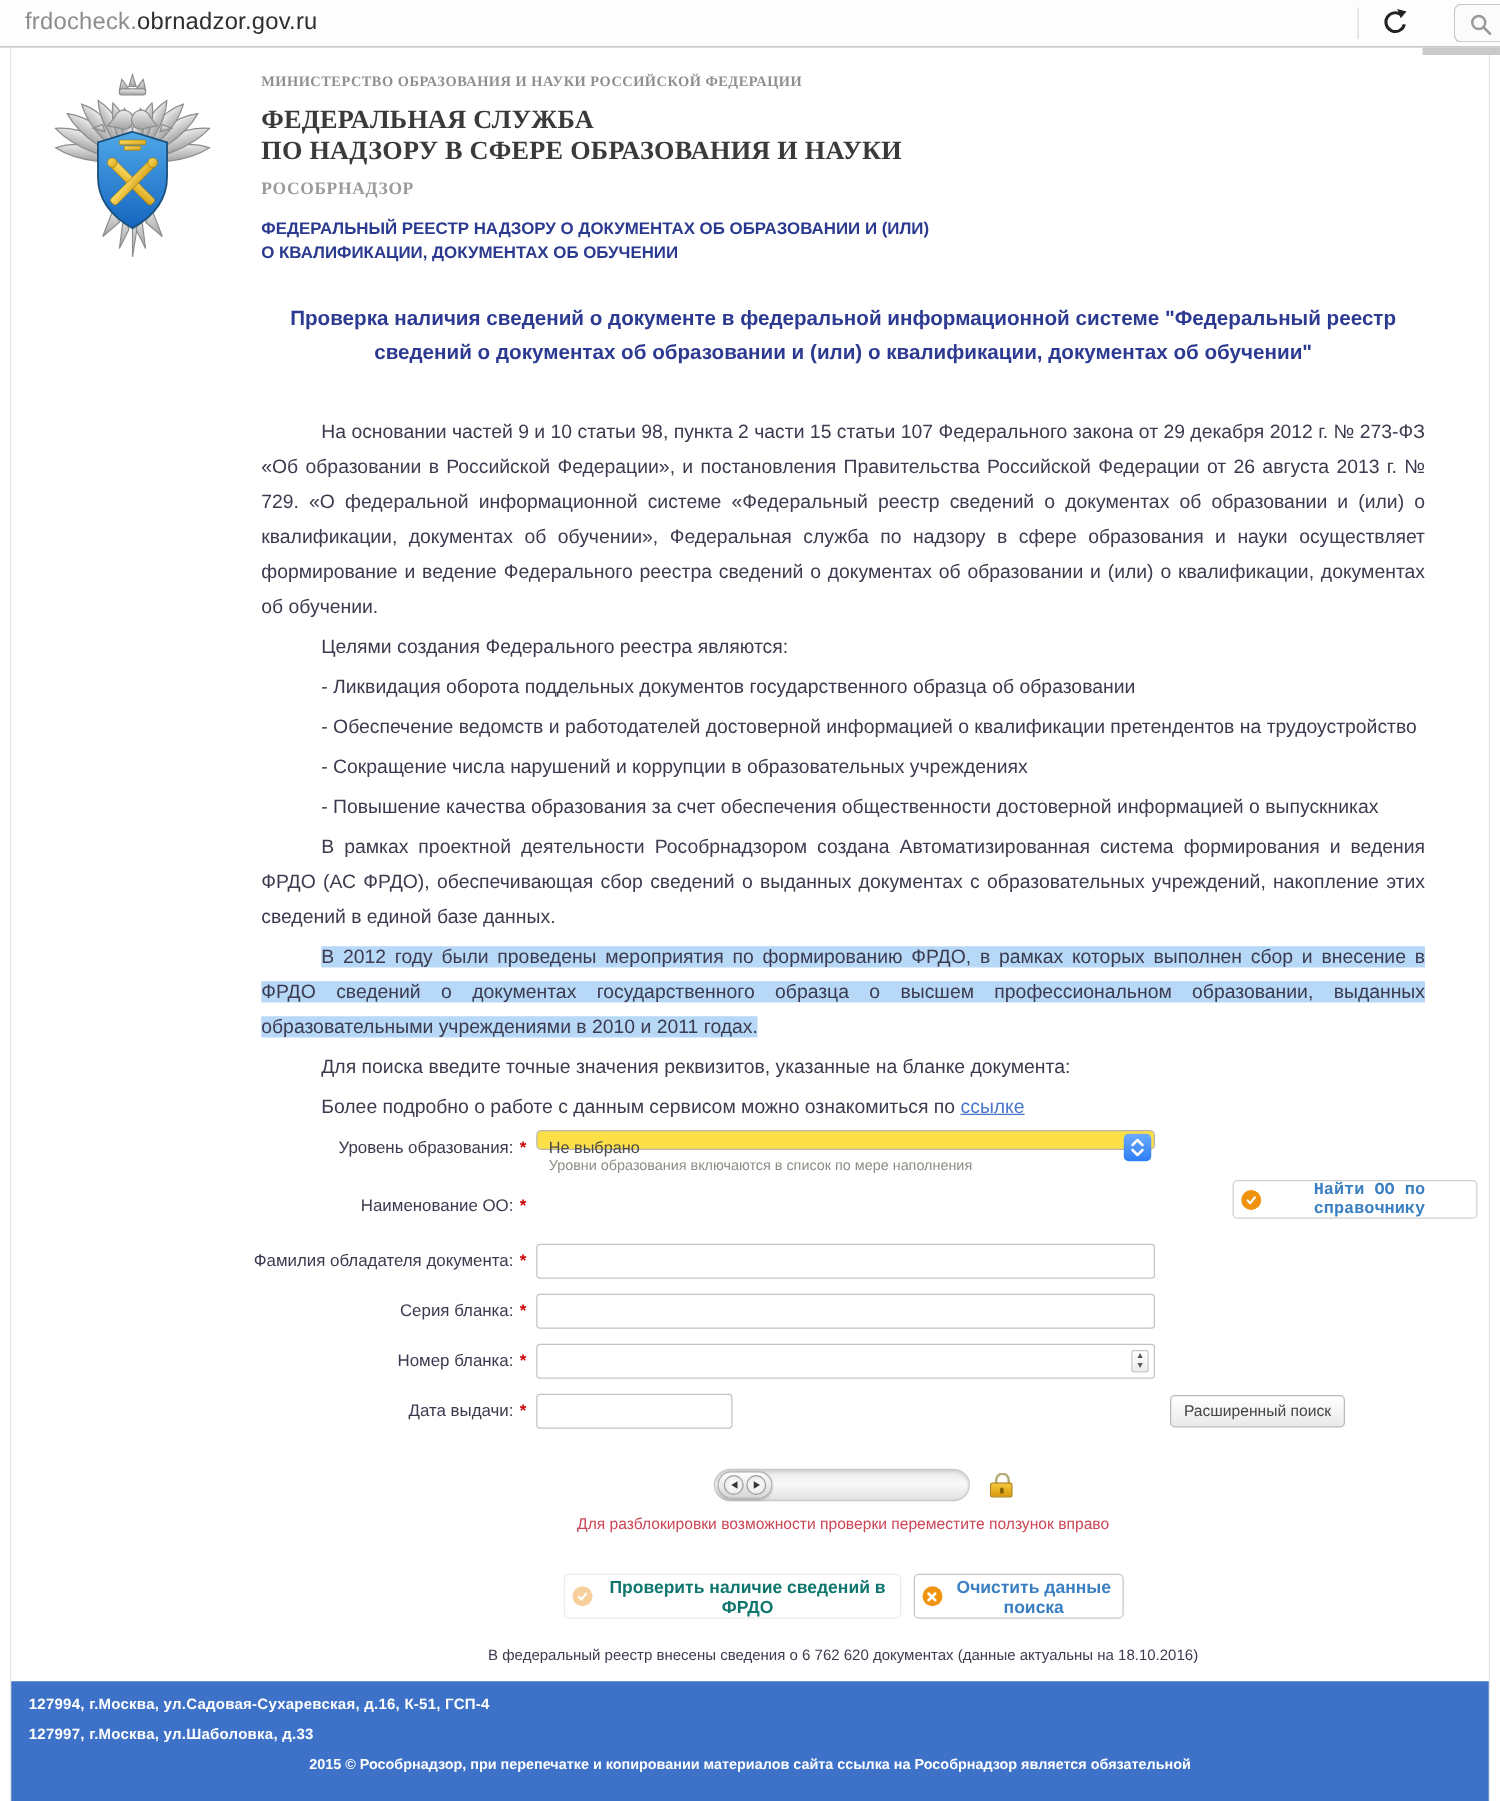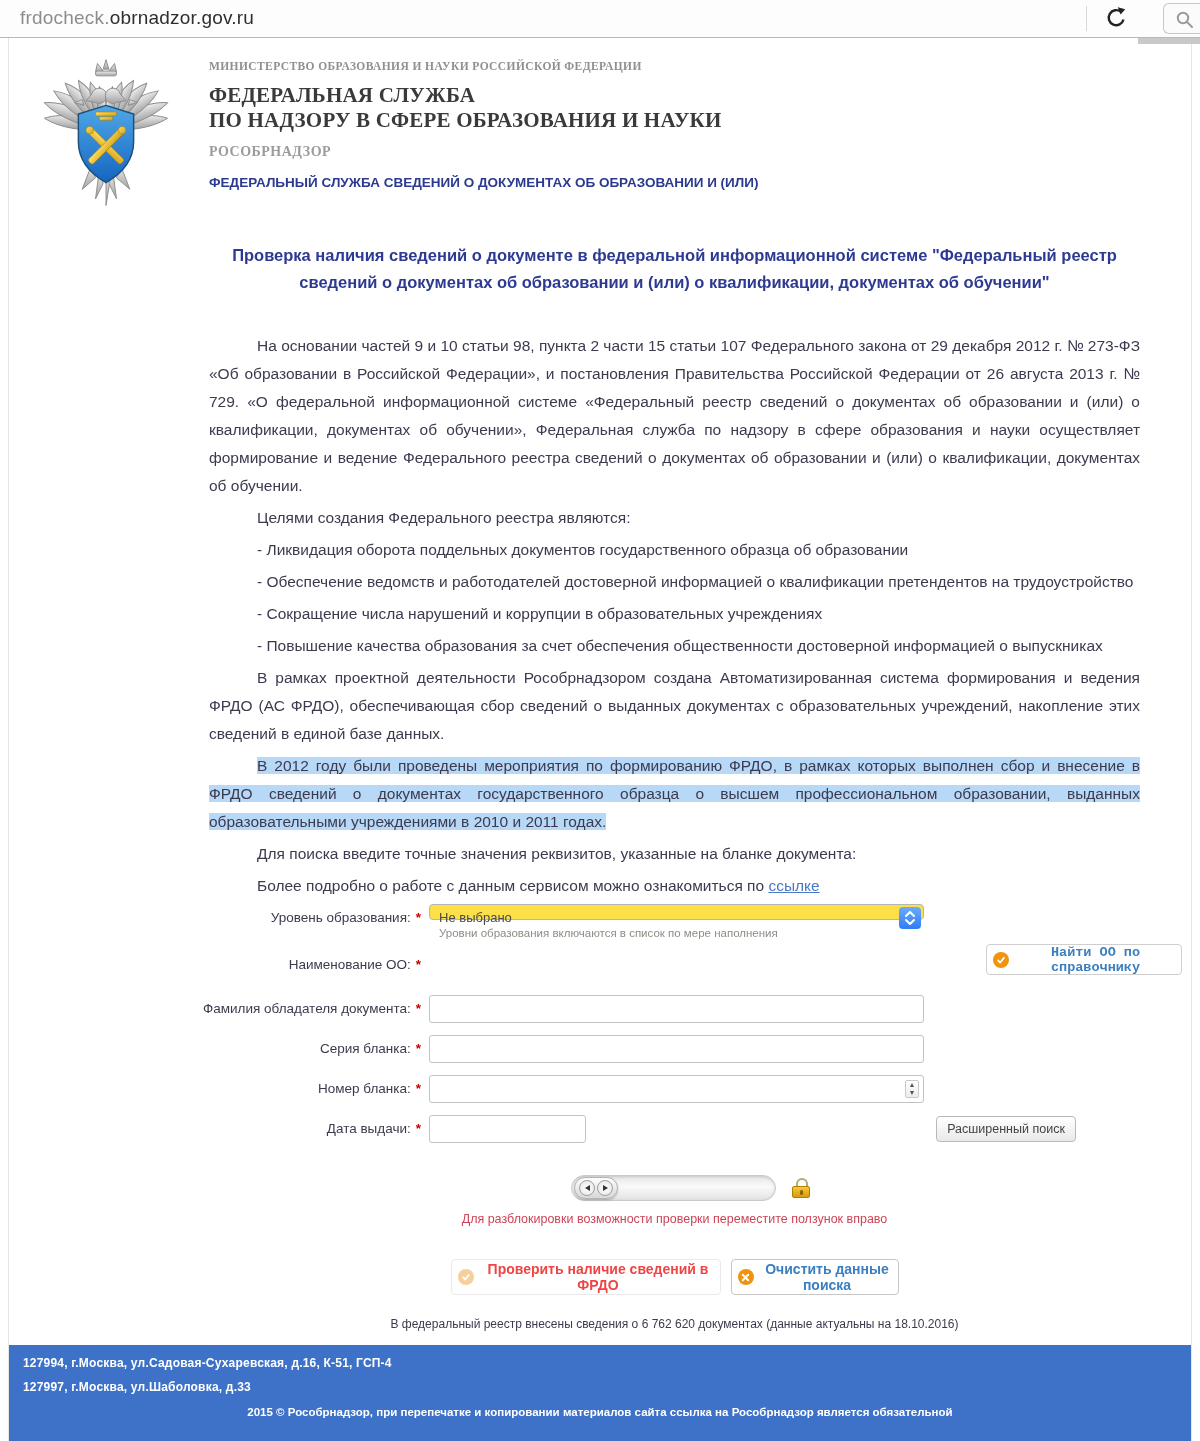--- a/index.html
+++ b/index.html
@@ -97,21 +97,21 @@
   .lock .shackle { width:12px; height:9px; border:2.5px solid #b4ab72; border-bottom:none;
     border-radius:7px 7px 0 0; margin:0 auto; }
   .lock .lockbody { width:18px; height:12px; background:linear-gradient(#f7c83d,#d99a0b);
     border:1px solid #b07f08; border-radius:2px; margin-top:-1px; position:relative; }
   .lock .keyhole { position:absolute; left:7px; top:3px; width:3px; height:5px; background:#8a6206; border-radius:2px; }
   .slider-hint { margin-top:9px; text-align:center; color:#cc4455; font-size:12.5px; }
 
   
   .actions { margin-top:33px; display:flex; justify-content:center; gap:10px; }
   .check-btn { width:270px; height:36px; border:1px solid #eaeaea; border-radius:4px; background:#fff;
-    color:#ef4444; font-size:14px; font-weight:600; display:flex; align-items:center; justify-content:center;
+    color:#0f766e; font-size:14px; font-weight:600; display:flex; align-items:center; justify-content:center;
     gap:9px; cursor:default; font-family:"Liberation Sans", sans-serif; }
   .clear-btn { width:168px; height:36px; border:1px solid #c6c6c6; border-radius:4px; background:#fff;
     color:#3a7fc1; font-size:14px; font-weight:bold; display:flex; align-items:center; justify-content:center;
     gap:9px; cursor:pointer; font-family:"Liberation Sans", sans-serif; }
 
   .registry-info { margin-top:22px; text-align:center; font-size:12px; color:#3b3b4f; }
 
   
   .footer { margin-top:auto; height:96px; background:#3e72c8; color:#fff; font-weight:bold;
     font-size:12px; flex:none; padding-top:11px; }
@@ -244,21 +244,22 @@
       </svg>
     </div>
     <div class="header-text">
       <div class="ministry">МИНИСТЕРСТВО ОБРАЗОВАНИЯ И НАУКИ РОССИЙСКОЙ ФЕДЕРАЦИИ</div>
       <div class="service">
         <div>ФЕДЕРАЛЬНАЯ СЛУЖБА</div>
         <div>ПО НАДЗОРУ В СФЕРЕ ОБРАЗОВАНИЯ И НАУКИ</div>
       </div>
       <div class="shortname">РОСОБРНАДЗОР</div>
       <div class="registry">
-        <div>ФЕДЕРАЛЬНЫЙ СЛУЖБА СВЕДЕНИЙ О ДОКУМЕНТАХ ОБ ОБРАЗОВАНИИ И (ИЛИ)</div>
+        <div>ФЕДЕРАЛЬНЫЙ РЕЕСТР НАДЗОРУ О ДОКУМЕНТАХ ОБ ОБРАЗОВАНИИ И (ИЛИ)</div>
+        <div>О КВАЛИФИКАЦИИ, ДОКУМЕНТАХ ОБ ОБУЧЕНИИ</div>
       </div>
     </div>
   </div>
 
   <div class="content">
     <div class="page-title">Проверка наличия сведений о документе в федеральной информационной системе "Федеральный реестр сведений о документах об образовании и (или) о квалификации, документах об обучении"</div>
 
     <p class="body">На основании частей 9 и 10 статьи 98, пункта 2 части 15 статьи 107 Федерального закона от 29 декабря 2012 г. № 273-ФЗ «Об образовании в Российской Федерации», и постановления Правительства Российской Федерации от 26 августа 2013 г. № 729. «О федеральной информационной системе «Федеральный реестр сведений о документах об образовании и (или) о квалификации, документах об обучении», Федеральная служба по надзору в сфере образования и науки осуществляет формирование и ведение Федерального реестра сведений о документах об образовании и (или) о квалификации, документах об обучении.</p>
     <p class="body single">Целями создания Федерального реестра являются:</p>
     <p class="body single">- Ликвидация оборота поддельных документов государственного образца об образовании</p>

